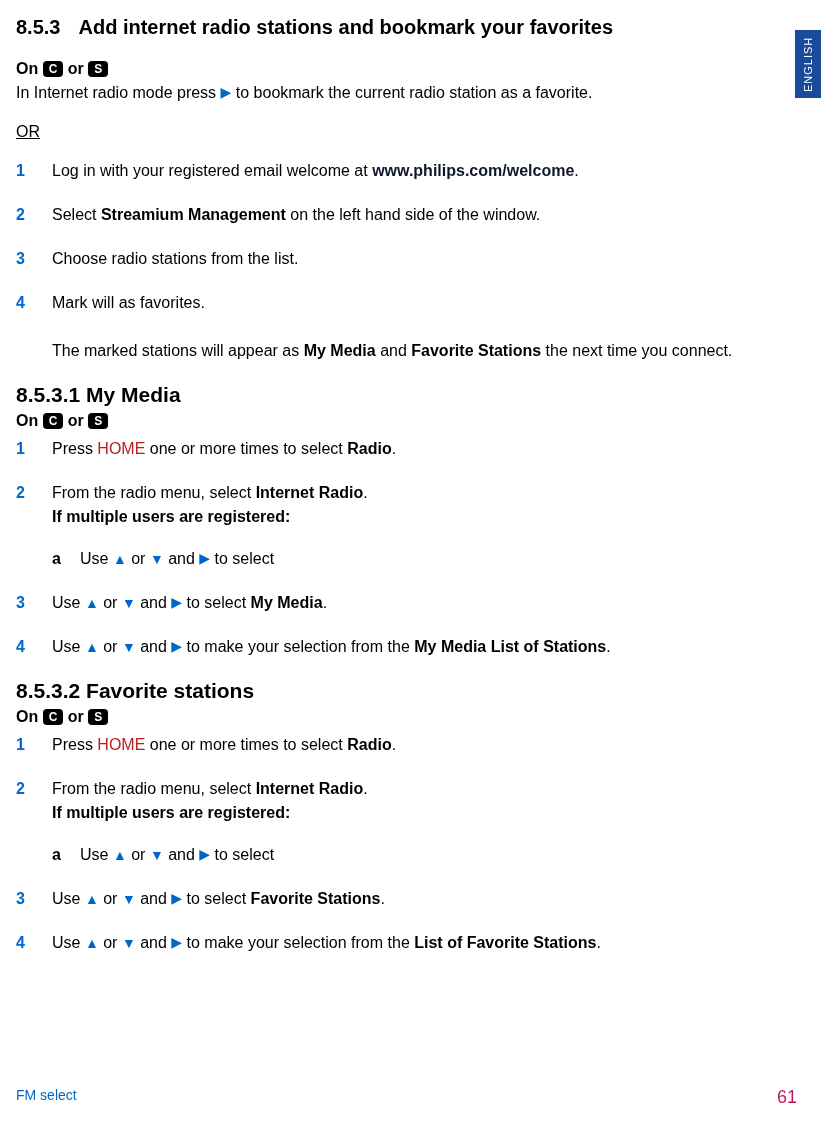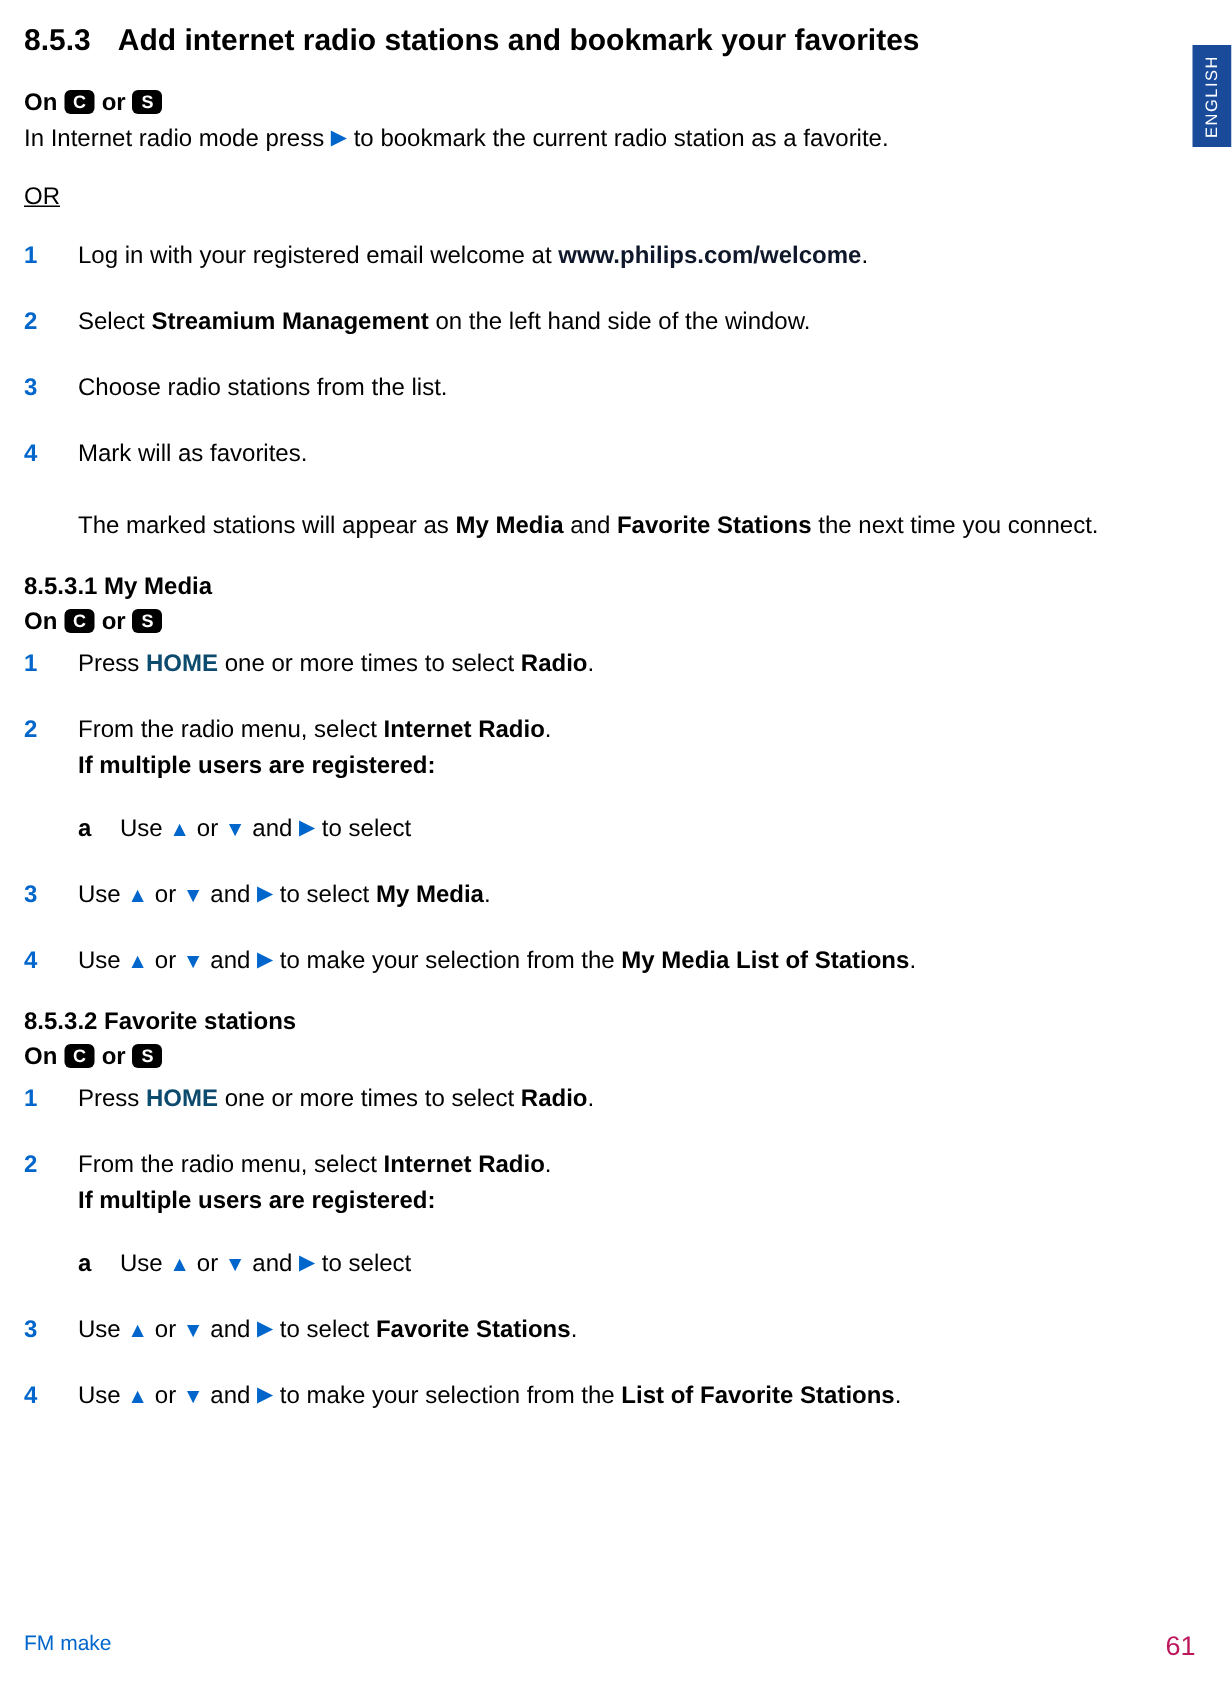--- a/index.html
+++ b/index.html
@@ -43,21 +43,21 @@
     display:inline-block;
     background:#000;
     color:#fff;
     font-weight:bold;
     font-size:12px;
     line-height:16px;
     padding:0 6px;
     border-radius:4px;
     vertical-align:1px;
   }
-  .amber{color:#0c4a6e;font-weight:bold}
+  .amber{color:#b91c1c;font-weight:normal}
   .link{color:#0f172a}
   ol.steps{list-style:none;padding:0;margin:0}
   ol.steps>li{display:flex;margin-bottom:20px;font-size:16px;line-height:1.5}
   ol.steps>li>.n{color:#0066cc;font-weight:bold;width:36px;flex:0 0 36px}
   ol.steps>li>.txt{flex:1}
   .sub{display:flex;margin-top:18px}
   .sub .n{font-weight:bold;width:28px;flex:0 0 28px;color:#000}
   .tri-r{display:inline-block;color:#0066cc;font-size:14px;vertical-align:1px}
   .tri-u,.tri-d{display:inline-block;color:#0066cc;font-size:14px;vertical-align:0px}
   .footer{
@@ -65,21 +65,21 @@
     bottom:26px;
     left:16px;
     right:24px;
     display:flex;
     justify-content:space-between;
     font-size:14px;
   }
   .footer .l{color:#0066cc}
   .footer .r{font-size:18px;color:#be185d}
   .underline{text-decoration:underline;display:inline-block;margin-bottom:18px;font-size:16px}
-  .subhead{font-weight:bold;font-size:16px;margin:4px 0 2px 0}
+  .subhead{font-weight:bold;font-size:21px;margin:4px 0 2px 0}
 </style>
 </head>
 <body>
 
 <div class="side-tab">ENGLISH</div>
 
 <div class="content">
 
   <h3 class="sec">
     <span class="num">8.5.3</span><span>Add internet radio stations and bookmark your favorites</span>
@@ -192,15 +192,15 @@
     </li>
     <li>
       <span class="n">4</span>
       <span class="txt"><span>Use </span><span class="tri-u">▲</span><span> or </span><span class="tri-d">▼</span><span> and </span><span class="tri-r">▶</span><span> to make your selection from the </span><span class="bold">List of Favorite Stations</span><span>.</span></span>
     </li>
   </ol>
 
 </div>
 
 <div class="footer">
-  <span class="l">FM make</span>
+  <span class="l">FM select</span>
   <span class="r">61</span>
 </div>
 
 </body></html>

